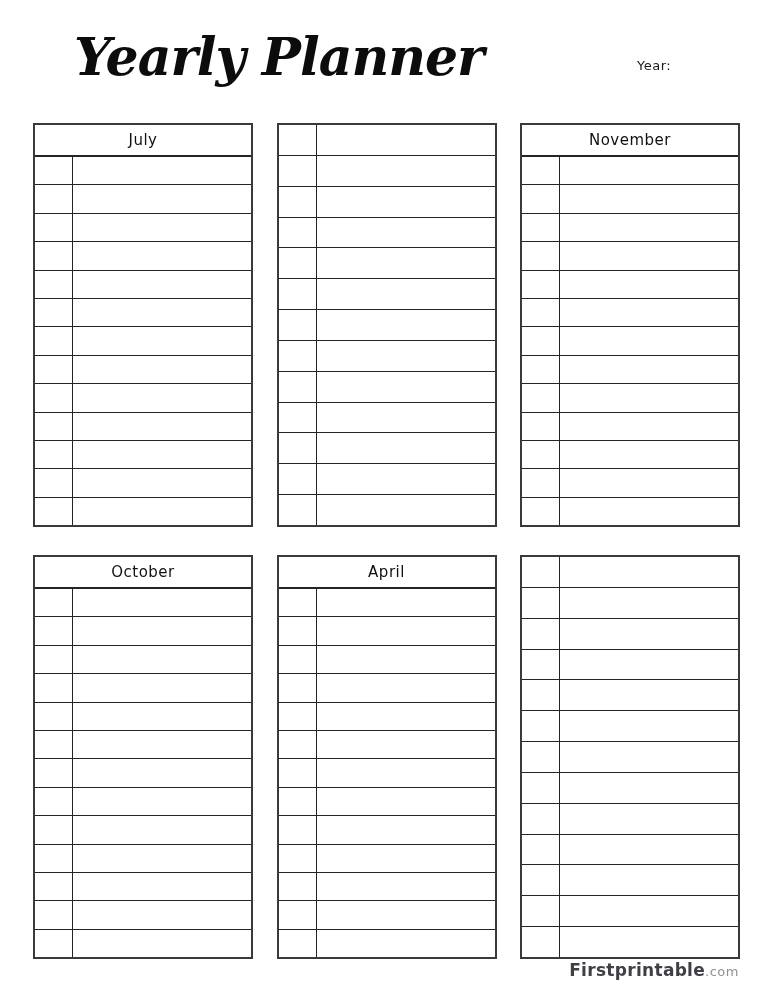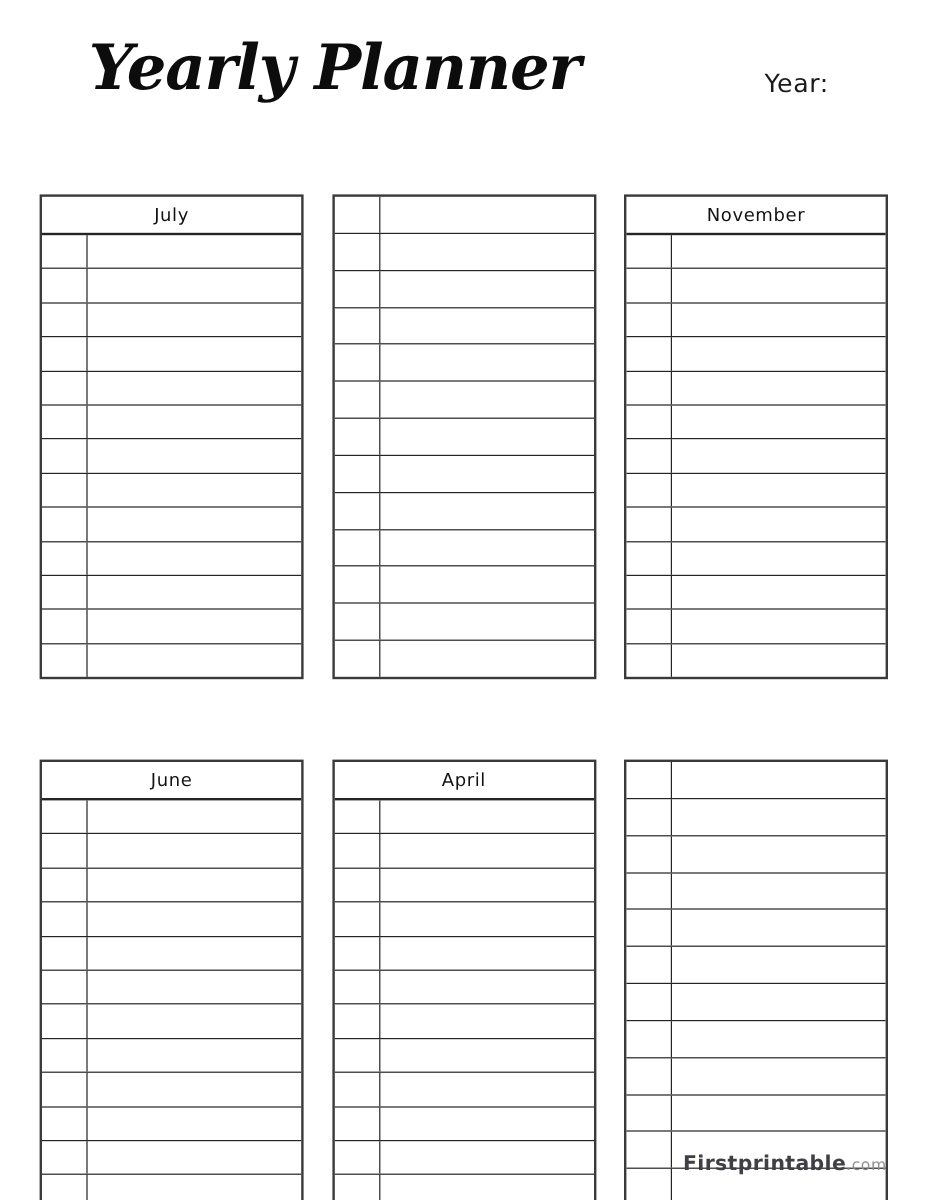--- a/index.html
+++ b/index.html
@@ -24,21 +24,21 @@
     font-size: 52px;
     letter-spacing: -1px;
     color: #0c0c0c;
     white-space: nowrap;
     margin-left: 48px;
   }
   .year-label {
     position: absolute;
     left: 637px;
     top: 58px;
-    font-size: 21px;
+    font-size: 13px;
     color: #1a1a1a;
     letter-spacing: 0.5px;
   }
 
   
   .month-grid {
     position: absolute;
     left: 33px;
     top: 123px;
     width: 707px;
@@ -46,21 +46,20 @@
     grid-template-columns: repeat(3, 220px);
     justify-content: space-between;
     row-gap: 28px;
   }
   .month-table {
     height: 404px;
     border: 2px solid var(--border-outer, #3a3a3a);
     background: #ffffff;
     display: flex;
     flex-direction: column;
-    margin-top: 39px;
   }
   .month-header {
     height: 32px;
     flex: 0 0 32px;
     display: flex;
     align-items: center;
     justify-content: center;
     border-bottom: 2px solid var(--border-inner, #242424);
     font-size: 15px;
     letter-spacing: 0.5px;
@@ -275,21 +274,21 @@
           <div class="cell-day"></div>
           <div class="cell-note"></div>
         </div>
         <div class="prow">
           <div class="cell-day"></div>
           <div class="cell-note"></div>
         </div>
       </div>
   </section>
   <section class="month-table">
-    <div class="month-header">June</div>
+    <div class="month-header">October</div>
     <div class="rows">
         <div class="prow">
           <div class="cell-day"></div>
           <div class="cell-note"></div>
         </div>
         <div class="prow">
           <div class="cell-day"></div>
           <div class="cell-note"></div>
         </div>
         <div class="prow">

